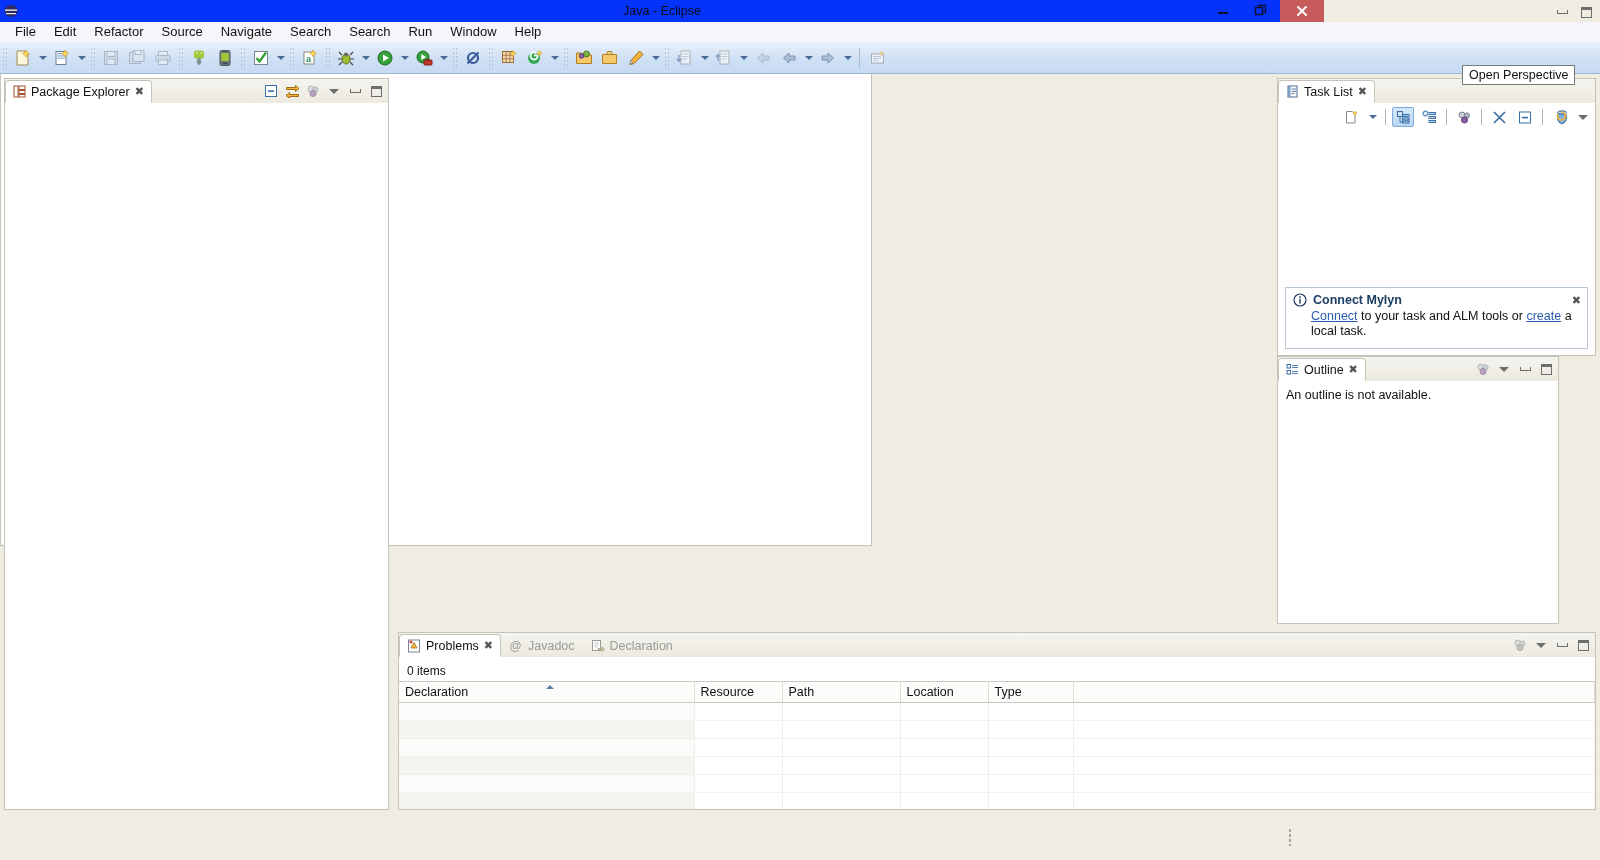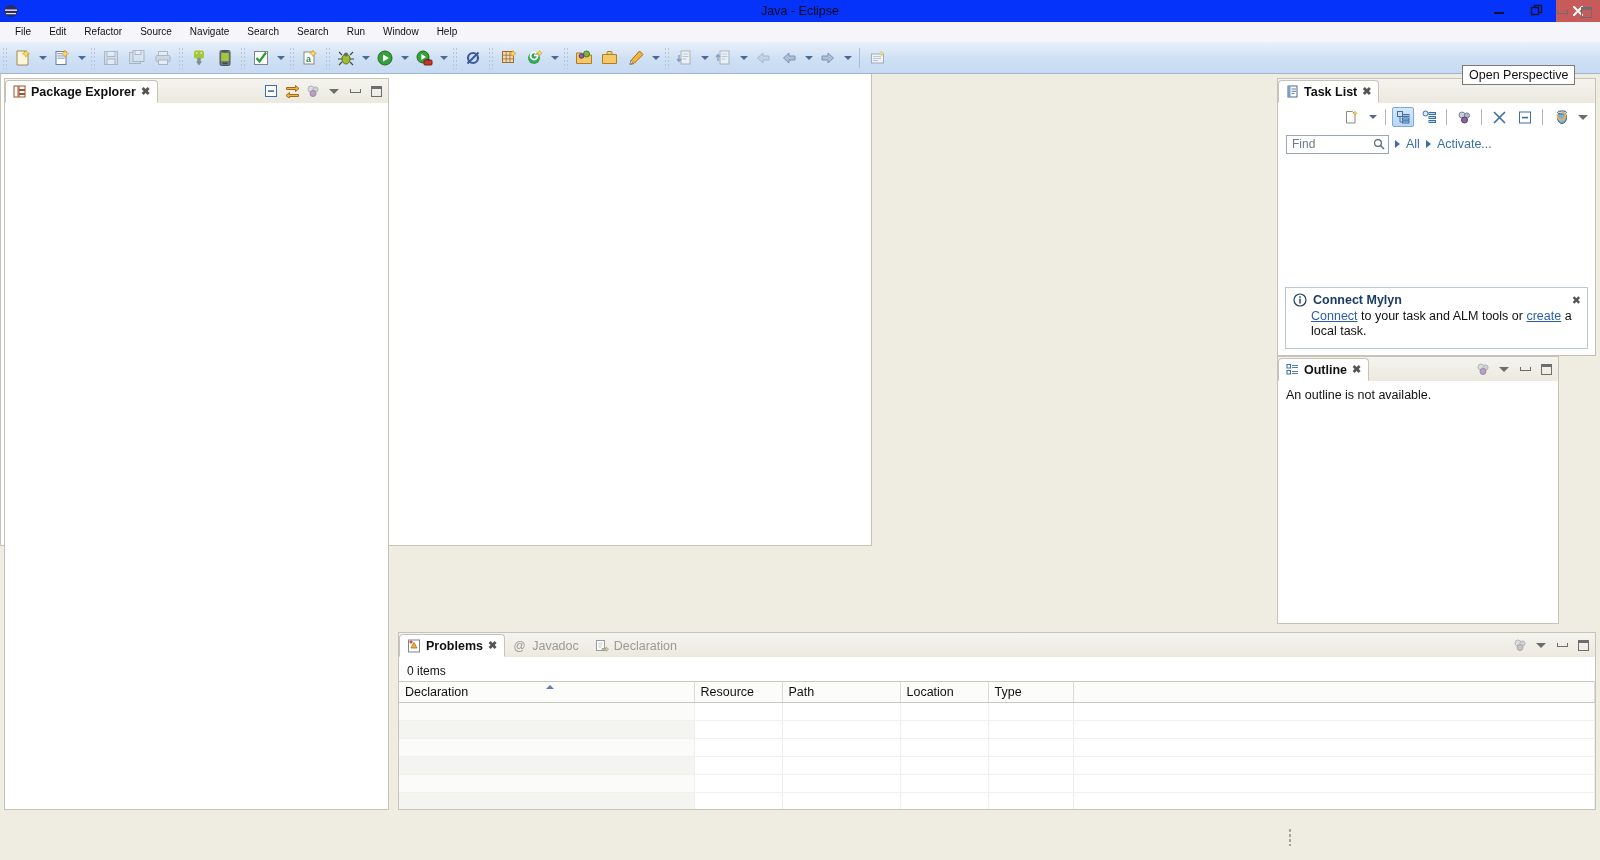--- a/index.html
+++ b/index.html
@@ -7,21 +7,21 @@
     width: 1600px; height: 860px;
     font-family: "Liberation Sans", sans-serif;
     font-size: 12px;
     overflow: hidden;
     background: #efece2;
   }
   .app { position: relative; width: 1600px; height: 860px; }
 
   
   .titlebar {
-    position: absolute; left: 0; top: 0; width: 1600px; height: 22px;
+    position: absolute; left: 0; top: 0; width: 1324px; height: 22px;
     background: #0633fa;
     display: flex; align-items: center;
   }
   .title-icon { width: 22px; height: 22px; display:flex; align-items:center; justify-content:center; }
   .title-text {
     position: absolute; left: 0; right: 0; text-align: center;
     font-size: 12.5px; color: #0a0a1a; line-height: 22px;
   }
   .win-btns { position: absolute; right: 0; top: 0; height: 22px; display: flex; }
   .win-btn {
@@ -29,21 +29,21 @@
     color: #101030;
   }
   .win-btn.close { background: #c75b5b; color: #fff; width: 44px; }
 
   
   .menubar {
     position: absolute; left: 0; top: 22px; width: 1600px; height: 20px;
     background: #f6f6fa; display: flex; align-items: center; padding-left: 6px;
   }
   .menu-item {
-    padding: 2px 9px; font-size: 10px; color: #111; line-height: 16px;
+    padding: 2px 9px; font-size: 13px; color: #111; line-height: 16px;
   }
 
   
   .toolbar {
     position: absolute; left: 0; top: 42px; width: 1600px; height: 32px;
     background: linear-gradient(to bottom, #e9f0fb 0%, #cfe0f4 55%, #c6daf2 100%);
     border-bottom: 1px solid #9db6d4;
     display: flex; align-items: center;
   }
   .tb-group { display: flex; align-items: center; height: 28px; }
@@ -98,21 +98,21 @@
     height: 24px; position: relative;
     background: linear-gradient(to bottom,#f4f3ee,#eceadf);
     display: flex; align-items: flex-end;
   }
   .ptab {
     height: 23px; display: flex; align-items: center; gap: 5px;
     padding: 0 7px 0 7px; font-size: 12.5px; color: #333;
     border: 1px solid transparent; border-bottom: none;
   }
   .ptab.active {
-    background: #fff; color: #111; font-weight: bold;
+    background: #fff; color: #111; font-weight: normal;
     border: 1px solid #c6c3b8; border-bottom: 1px solid #fff;
     border-top-left-radius: 4px; border-top-right-radius: 4px;
   }
   .ptab.inactive { color: #9a9a96; }
   .ptab .xmark { font-size: 11px; color: #555; }
 
   .ptools {
     position: absolute; right: 4px; top: 2px; height: 20px;
     display: flex; align-items: center; gap: 5px;
   }
@@ -640,33 +640,20 @@
           <ellipse cx="9" cy="7.5" rx="4.5" ry="6" fill="#7fb0dd" stroke="#2f5e8c"></ellipse>
           <ellipse cx="9" cy="2.5" rx="4.5" ry="1.6" fill="#bdd9f0" stroke="#2f5e8c"></ellipse>
           <path d="M5 4 a4 4 0 1 0 3.5 -2" fill="none" stroke="#f5b33c" stroke-width="1.6"></path>
         </svg>
       </div>
       <div class="ptool">
           <div class="g-vmenu"></div>
         </div>
     </div>
 
-    <div class="tl-findrow">
-      <div class="tl-find">
-        <span>Find</span>
-        <svg width="12" height="12" viewBox="0 0 12 12">
-          <circle cx="5" cy="5" r="3.4" fill="none" stroke="#5a6a7a" stroke-width="1.2"></circle>
-          <path d="M7.6 7.6 L11 11" stroke="#5a6a7a" stroke-width="1.4"></path>
-        </svg>
-      </div>
-      <div class="tl-tri"></div>
-      <span class="tl-link">All</span>
-      <div class="tl-tri"></div>
-      <span class="tl-link">Activate...</span>
-    </div>
 
     <div class="mylyn">
       <div class="mylyn-head">
         <svg width="14" height="14" viewBox="0 0 14 14">
           <circle cx="7" cy="7" r="6" fill="#fff" stroke="#1c3d63" stroke-width="1.2"></circle>
           <rect x="6.3" y="5.6" width="1.4" height="5" fill="#1c3d63"></rect>
           <rect x="6.3" y="3.2" width="1.4" height="1.6" fill="#1c3d63"></rect>
         </svg>
         <span class="mylyn-title">Connect Mylyn</span>
         <span class="mylyn-x">✖</span>

